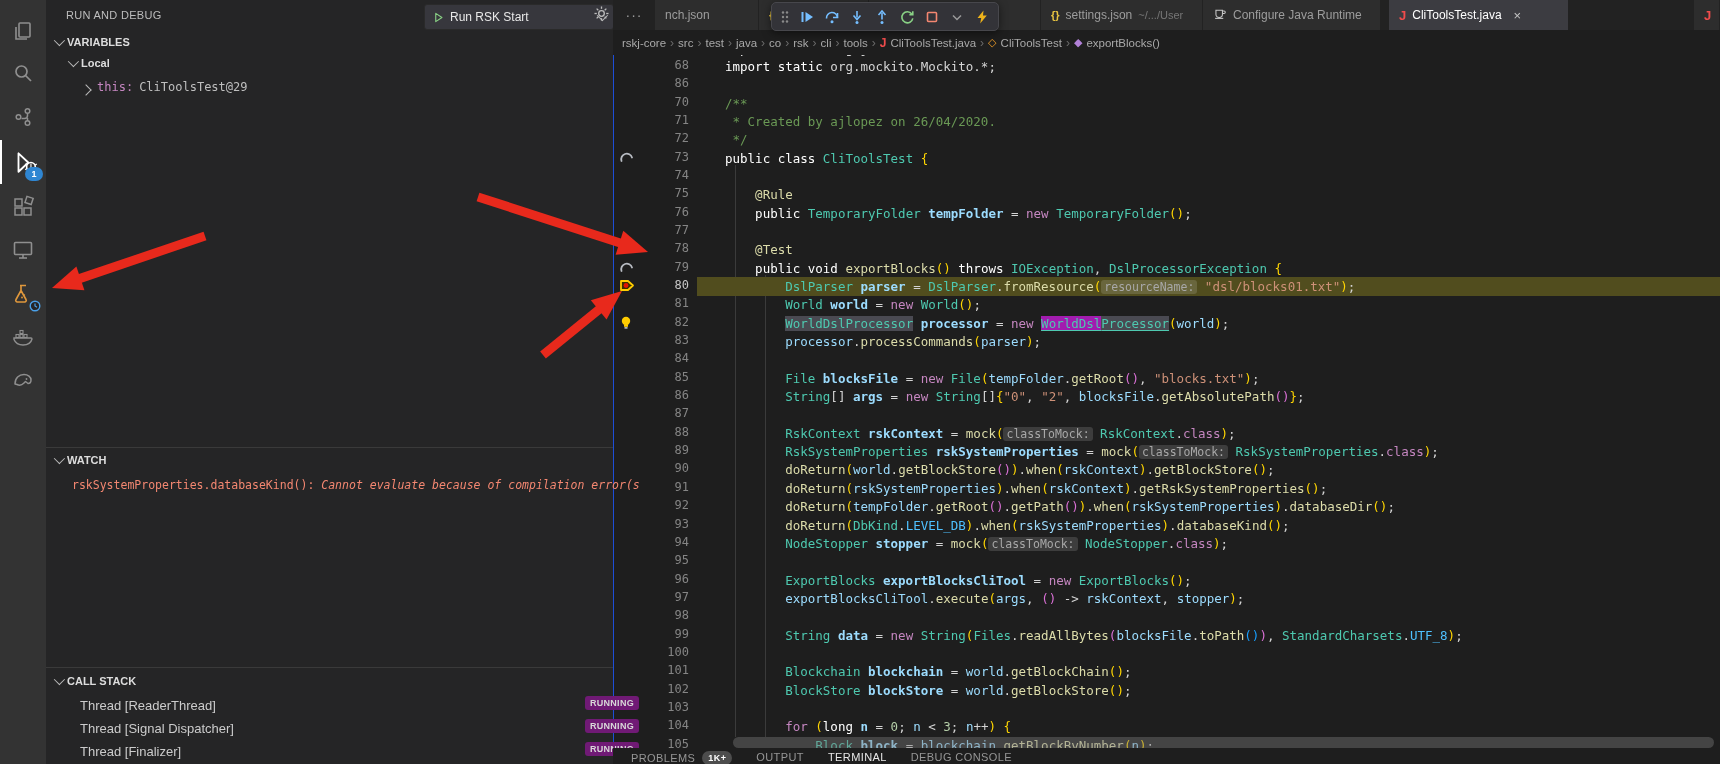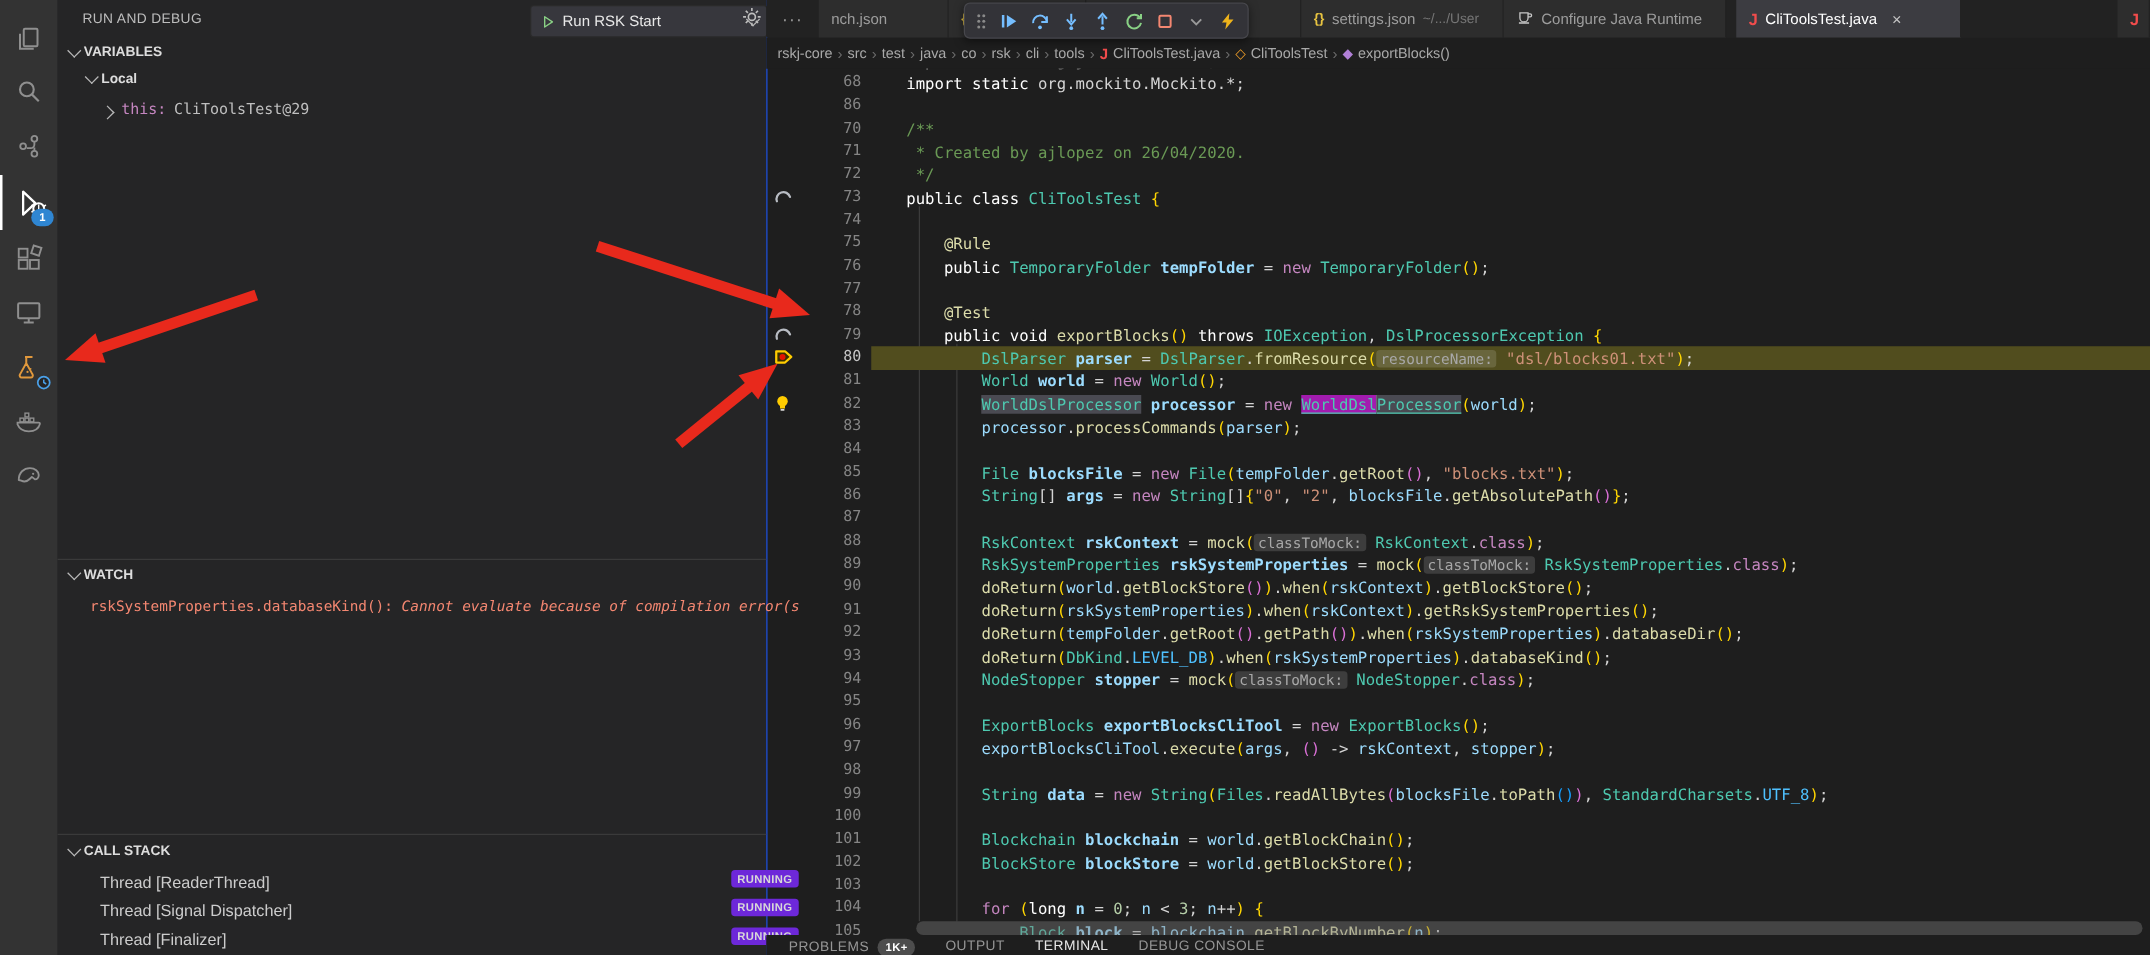--- a/index.html
+++ b/index.html
@@ -24,21 +24,21 @@
   .sec-head{position:absolute;left:0;width:100%;height:20px;font-size:11px;font-weight:bold;color:#dddddd;
             display:flex;align-items:center;gap:5px;padding-left:8px;box-sizing:border-box;}
   .chev{width:7px;height:7px;border-right:1.4px solid #b9b9b9;border-bottom:1.4px solid #b9b9b9;display:inline-block;}
   .chev.down{transform:rotate(45deg) translateY(-2px);}
   .chev.right{transform:rotate(-45deg);}
   .sb-row{position:absolute;left:0;width:100%;height:21px;display:flex;align-items:flex-end;font-size:12.5px;cursor:pointer;}
   .sb-border{position:absolute;left:0;width:100%;height:0;border-top:1px solid #3a3a3a;}
   .watch-line{font-family:"DejaVu Sans Mono",monospace;font-size:11.5px;color:#f48771;white-space:nowrap;overflow:hidden;}
   .watch-line .err{font-style:italic;}
   .thread-name{color:#cccccc;font-size:13px;}
-  .badge-running{position:absolute;right:8px;top:3px;background:#6d28d9;color:#d8d8d8;font-size:9px;font-weight:bold;
+  .badge-running{position:absolute;right:8px;top:3px;background:#701a75;color:#d8d8d8;font-size:9px;font-weight:bold;
                  padding:2px 5px;border-radius:3px;letter-spacing:.3px;}
 
   
   #editor{position:absolute;left:613px;top:0;width:1107px;height:764px;background:#1e1e1e;}
   #tabbar{position:absolute;left:0;top:0;width:100%;height:30px;background:#222222;z-index:6;display:flex;align-items:stretch;}
   .tb-dots{width:42px;display:flex;align-items:center;justify-content:center;color:#9a9a9a;font-size:14px;letter-spacing:1px;cursor:pointer;}
   .tab{display:flex;align-items:center;gap:6px;padding:0 10px;background:#2d2d2d;border-right:1px solid #222222;
        font-size:12px;color:#9d9d9d;white-space:nowrap;cursor:pointer;}
   .tab.active{background:#3c3c41;color:#ffffff;}
   .tab .desc{color:#767676;font-size:11px;}

